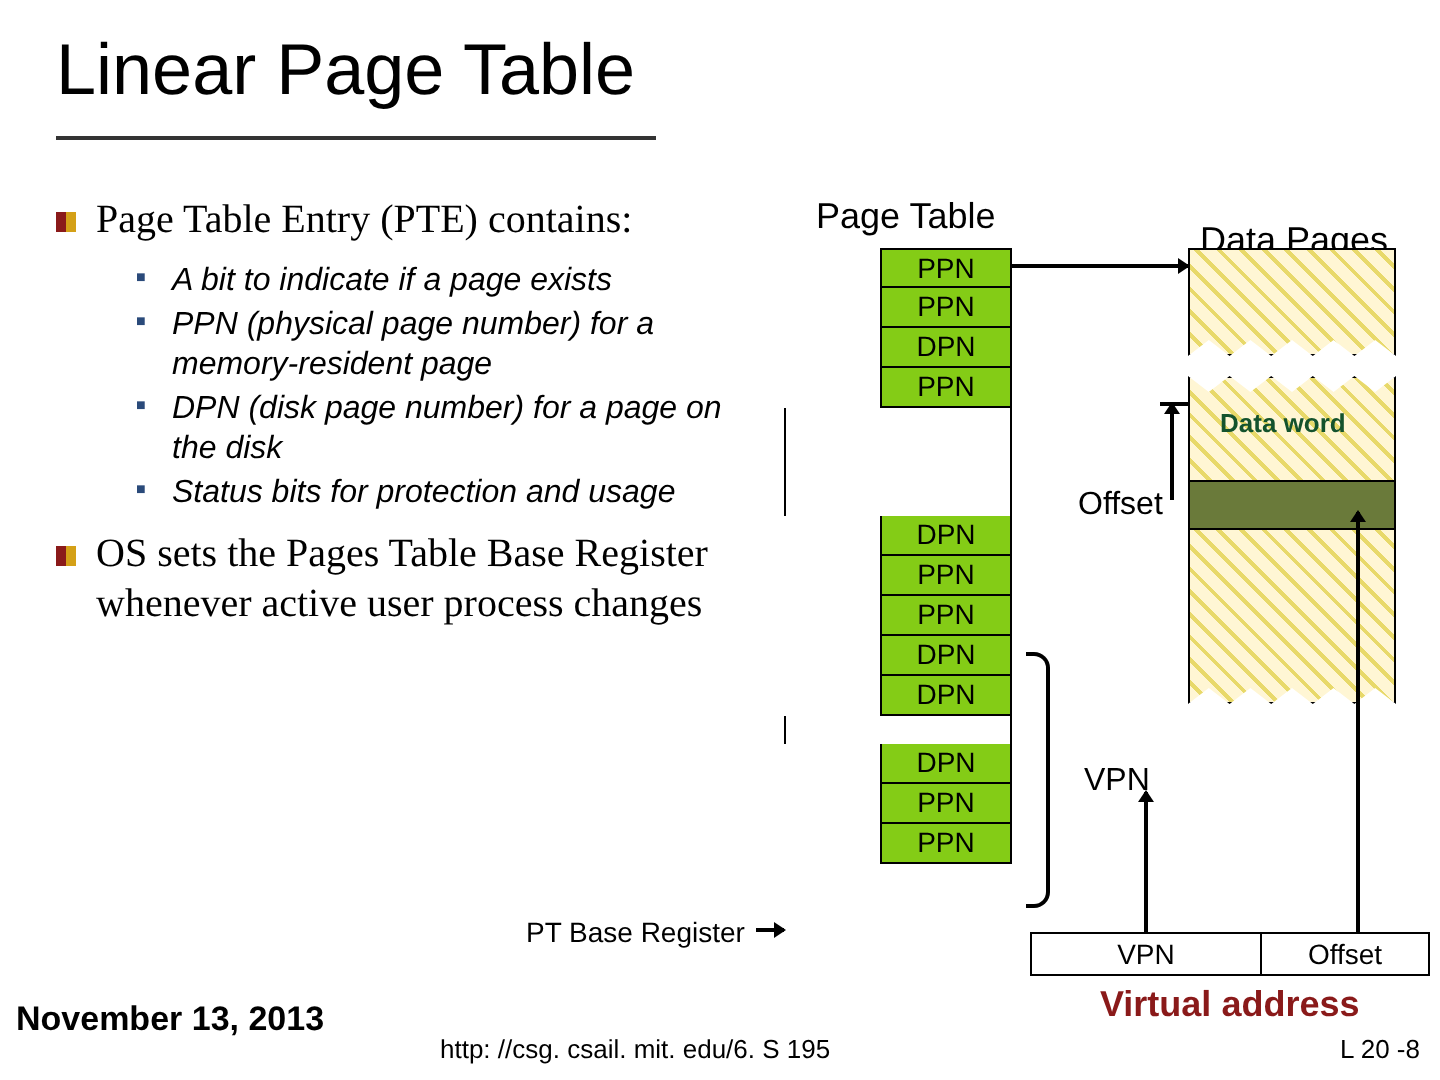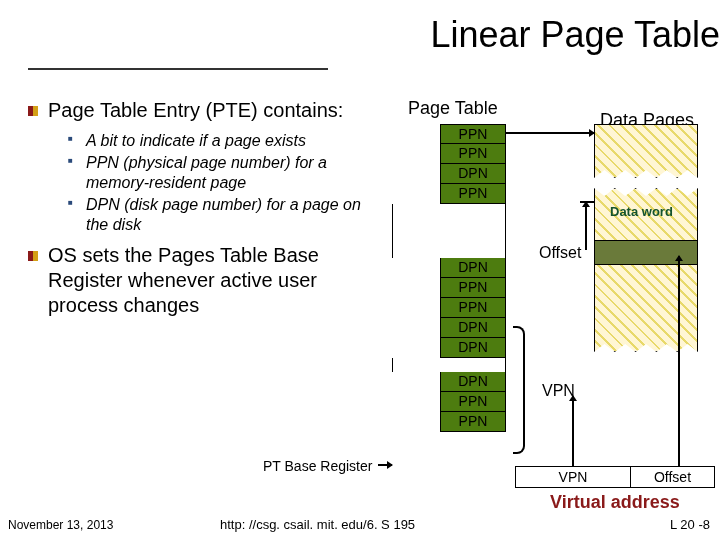--- a/index.html
+++ b/index.html
@@ -1,29 +1,29 @@
 <!DOCTYPE html>
 <html><head>
 <meta charset="utf-8">
 <style>
   * { margin: 0; padding: 0; box-sizing: border-box; }
   body { width: 720px; height: 540px; font-family: Verdana, Geneva, sans-serif; background: #fff; position: relative; }
-  .title { font-size: 36px; font-weight: normal; padding: 14px 0 6px 28px; font-family: Verdana, sans-serif; text-align: right; }
+  .title { font-size: 36px; font-weight: normal; padding: 14px 0 6px 28px; font-family: Verdana, sans-serif; }
   .underline { position: absolute; left: 28px; top: 68px; width: 300px; height: 2px; background: #333; }
   .content { position: absolute; left: 28px; top: 98px; width: 345px; }
-  .bullet1 { font-size: 20px; line-height: 1.25; margin-bottom: 8px; position: relative; padding-left: 20px; }
+  .bullet1 { font-size: 20px; line-height: 1.25; margin-bottom: 8px; position: relative; padding-left: 20px; font-family: Liberation Serif, serif; }
   .bullet1::before { content: ""; position: absolute; left: 0; top: 8px; width: 10px; height: 10px; background: linear-gradient(to right, #8a1a1a 50%, #d4a017 50%); }
   .sublist { margin: 4px 0 8px 40px; font-style: italic; }
   .sub { font-size: 16px; line-height: 1.25; margin-bottom: 2px; position: relative; padding-left: 18px; }
   .sub::before { content: "■"; position: absolute; left: 0; top: 3px; font-size: 8px; color: #2a4a7a; }
   .diagram { position: absolute; left: 378px; top: 98px; width: 340px; height: 400px; }
   .pt-label { position: absolute; left: 30px; top: 0; font-size: 18px; }
   .dp-label { position: absolute; left: 222px; top: 12px; font-size: 18px; }
   .pt { position: absolute; left: 14px; top: 26px; width: 114px; }
-  .cell { height: 20px; border: 1px solid #000; text-align: center; font-size: 14px; line-height: 18px; background: #4d7c0f; margin-left: 48px; }
+  .cell { height: 20px; border: 1px solid #000; text-align: center; font-size: 14px; line-height: 18px; background: #84cc16; margin-left: 48px; }
   .gap { height: 54px; border-left: 1px solid #000; border-right: 1px solid #000; background: #fff; }
   .gap-sm { height: 14px; border-left: 1px solid #000; border-right: 1px solid #000; background: #fff; }
   .cell + .cell, .gap + .cell, .cell + .gap, .gap-sm + .cell, .cell + .gap-sm { border-top: none; }
   .ptbr-label { position: absolute; left: -115px; top: 360px; font-size: 14px; }
   .ptbr-arrow { position: absolute; left: 0; top: 366px; width: 14px; height: 1.5px; background: #000; }
   .ptbr-arrow::after { content: ""; position: absolute; right: -1px; top: -3px; border-left: 6px solid #000; border-top: 4px solid transparent; border-bottom: 4px solid transparent; }
   .datapages { position: absolute; left: 216px; top: 26px; width: 104px; }
   .dpage { height: 54px; border: 1px solid #000; background: repeating-linear-gradient(45deg, #fff6d4, #fff6d4 6px, #e8d96a 6px, #e8d96a 8px); position: relative; }
   .dpage .tear-bot { position: absolute; bottom: -1px; left: -1px; right: -1px; height: 8px; background: #fff; clip-path: polygon(0 100%,10% 0,20% 100%,30% 0,40% 100%,50% 0,60% 100%,70% 0,80% 100%,90% 0,100% 100%); }
   .dpage2 { margin-top: 10px; height: 164px; border: 1px solid #000; position: relative; }
@@ -40,36 +40,37 @@
   .vpn-label { position: absolute; left: 164px; top: 284px; font-size: 16px; }
   .vpn-brace { position: absolute; left: 135px; top: 228px; width: 12px; height: 128px; border: 2px solid #000; border-left: none; border-radius: 0 8px 8px 0; }
   .va-bar { position: absolute; left: 137px; top: 368px; width: 200px; height: 22px; border: 1px solid #000; display: flex; }
   .va-vpn { flex: 0 0 115px; border-right: 1px solid #000; text-align: center; font-size: 14px; line-height: 20px; background: #fff; }
   .va-off { flex: 1; text-align: center; font-size: 14px; line-height: 20px; background: #fff; }
   .va-label { position: absolute; left: 172px; top: 394px; font-size: 18px; color: #8a1a1a; font-weight: bold; }
   .va-arrv { position: absolute; left: 194px; top: 298px; width: 1.5px; height: 70px; background: #000; }
   .va-arrv::after { content: ""; position: absolute; left: -3px; top: -1px; border-bottom: 6px solid #000; border-left: 4px solid transparent; border-right: 4px solid transparent; }
   .va-arroff { position: absolute; left: 300px; top: 158px; width: 1.5px; height: 210px; background: #000; }
   .va-arroff::after { content: ""; position: absolute; left: -3px; top: -1px; border-bottom: 6px solid #000; border-left: 4px solid transparent; border-right: 4px solid transparent; }
-  .footer-date { position: absolute; left: 8px; bottom: 8px; font-size: 12px; }
+  .footer-date { position: absolute; left: 8px; bottom: 20px; font-size: 17px; font-weight: bold; }
   .footer-url { position: absolute; left: 220px; bottom: 8px; font-size: 13px; text-align: center; }
   .footer-slide { position: absolute; right: 10px; bottom: 8px; font-size: 13px; }
 </style>
 </head>
 <body>
 
 <div class="title">Linear Page Table</div>
 <div class="underline"></div>
 
 <div class="content">
   <div class="bullet1">Page Table Entry (PTE) contains:</div>
   <div class="sublist">
     <div class="sub">A bit to indicate if a page exists</div>
     <div class="sub">PPN (physical page number) for a memory-resident page</div>
     <div class="sub">DPN (disk page number) for a page on the disk</div>
+    <div class="sub">Status bits for protection and usage</div>
   </div>
   <div class="bullet1">OS sets the Pages Table Base Register whenever active user process changes</div>
 </div>
 
 <div class="diagram">
   <div class="pt-label">Page Table</div>
   <div class="dp-label">Data Pages</div>
 
   <div class="pt">
     <div class="cell">PPN</div>

